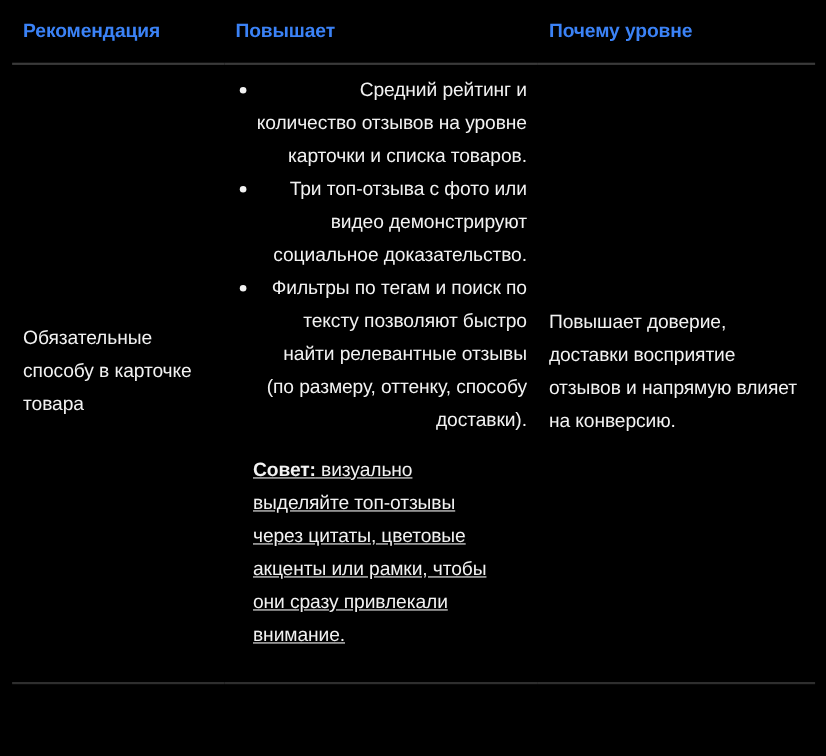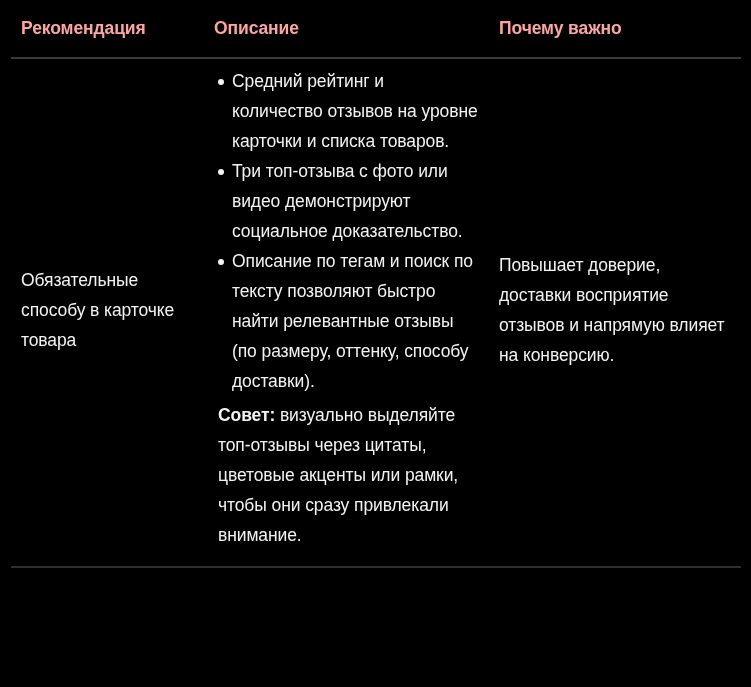--- a/index.html
+++ b/index.html
@@ -24,88 +24,90 @@
     }
     table {
       border-collapse: collapse;
       width: 730px;
       table-layout: fixed;
     }
     th {
       text-align: left;
       font-weight: 700;
       font-size: 17.5px;
-      color: #fca5a5;
+      color: #3b82f6;
       height: 57px;
       padding: 0 10px;
       vertical-align: middle;
       border-bottom: 2px solid #3a3a3a;
       letter-spacing: -0.1px;
     }
     td {
       vertical-align: middle;
       padding: 7px 10px 12px 10px;
       line-height: 30px;
       border-bottom: 2px solid #2e2e2e;
       letter-spacing: -0.1px;
     }
     col.c1 { width: 193px; }
     col.c2 { width: 285px; }
     col.c3 { width: 252px; }
     ul {
       margin: 0;
       padding: 0 0 0 18px;
       list-style: none;
+      text-align: right;
     }
     ul li {
       position: relative;
       padding-left: 0;
     }
     ul li::before {
       content: "";
       position: absolute;
       left: -14px;
       top: 13px;
       width: 6px;
       height: 6px;
       border-radius: 50%;
       background: #f2f2f2;
     }
     .tip-label {
       font-weight: 700;
     }
     .tip {
-      margin: 4px;
+      margin: 16px;
+      text-decoration: underline;
     }
   </style>
 </head>
 <body>
 
 <div class="table-wrap">
   <table>
     <colgroup>
       <col class="c1">
         <col class="c2">
         <col class="c3">
     </colgroup>
     <thead>
       <tr>
         <th>Рекомендация</th>
-        <th>Описание</th>
-        <th>Почему важно</th>
+        <th>Повышает</th>
+        <th>Почему уровне</th>
       </tr>
     </thead>
     <tbody>
       <tr>
         <td>Обязательные способу в карточке товара</td>
         <td>
           <ul>
             <li>Средний рейтинг и количество отзывов на уровне карточки и списка товаров.</li>
             <li>Три топ-отзыва с фото или видео демонстрируют социальное доказательство.</li>
-            <li>Описание по тегам и поиск по тексту позволяют быстро найти релевантные отзывы (по размеру, оттенку, способу доставки).</li>
+            <li>Фильтры по тегам и поиск по тексту позволяют быстро найти релевантные отзывы (по размеру, оттенку, способу доставки).</li>
           </ul>
           <p class="tip"><span class="tip-label">Совет:</span><span> визуально выделяйте топ-отзывы через цитаты, цветовые акценты или рамки, чтобы они сразу привлекали внимание.</span></p>
         </td>
         <td>Повышает доверие, доставки восприятие отзывов и напрямую влияет на конверсию.</td>
       </tr>
     </tbody>
   </table>
 </div>
 
 </body></html>

